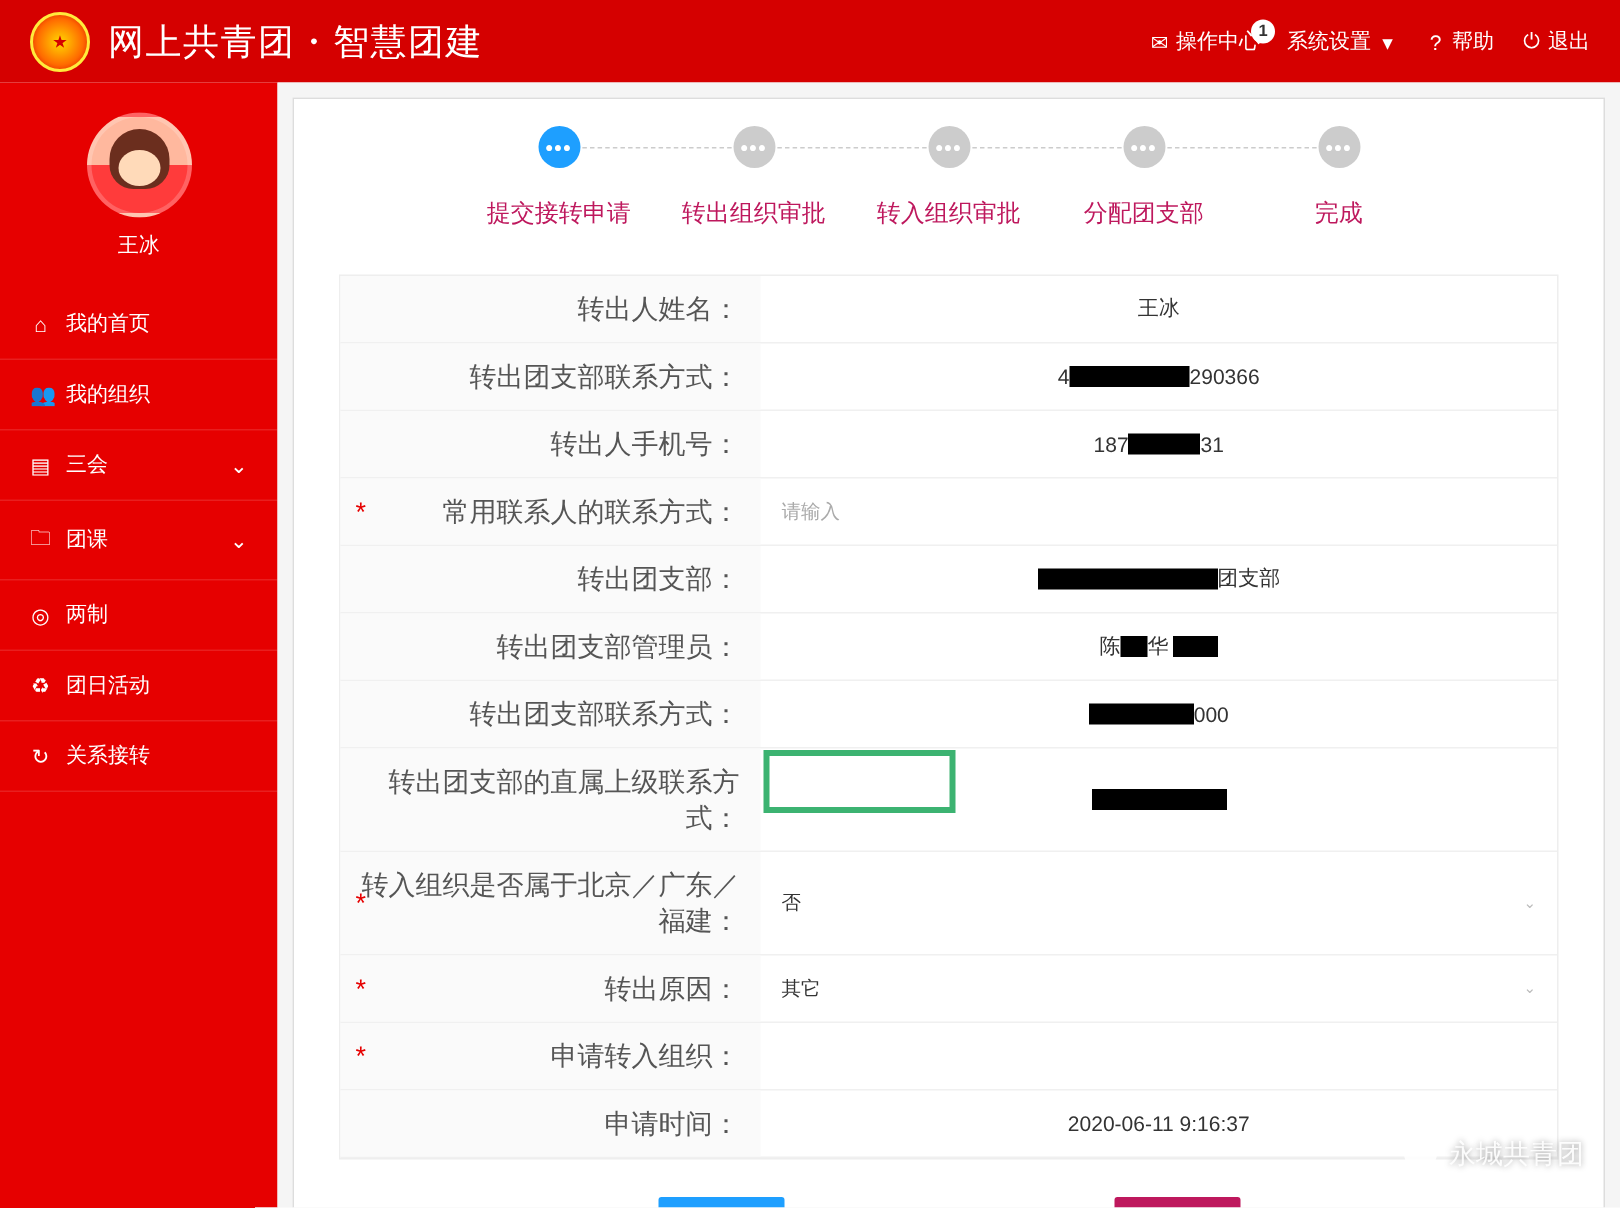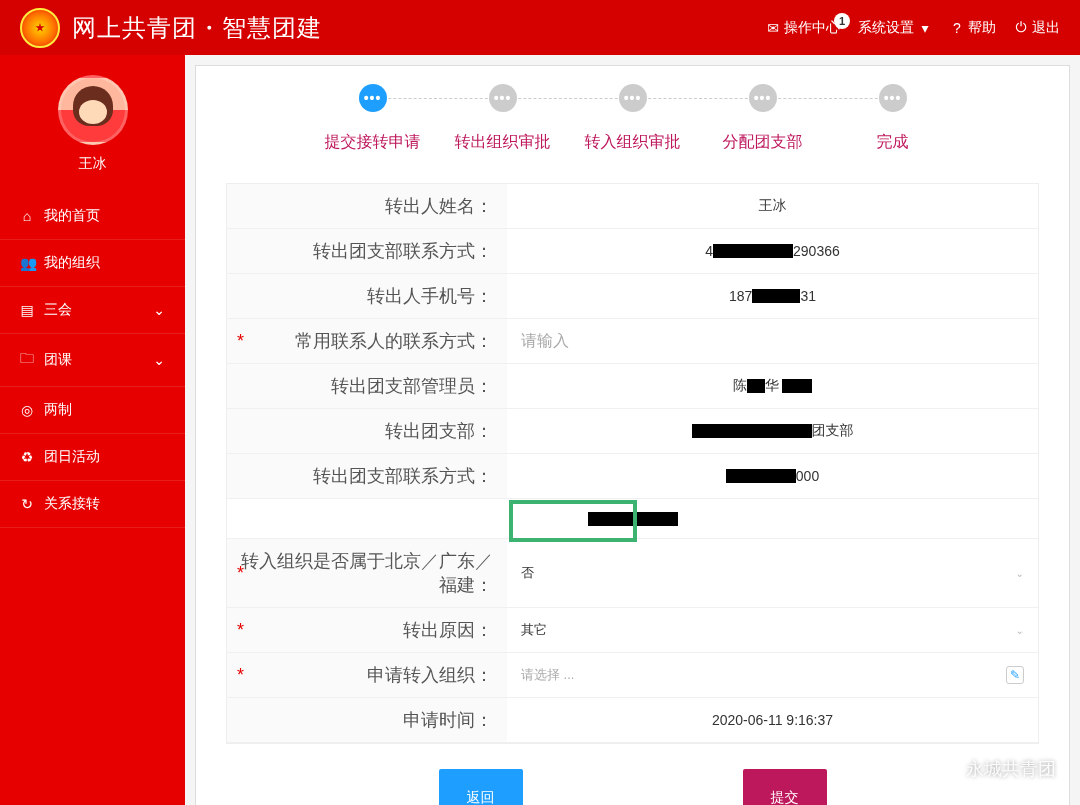--- a/index.html
+++ b/index.html
@@ -30,21 +30,21 @@
 .step:last-child .step-line { display: none; }
 .step-dot { z-index: 1; position: relative; }
 .form { margin: 0 30px; border: 1px solid #eee; }
 .row { display: flex; border-bottom: 1px solid #f0f0f0; min-height: 40px; align-items: stretch; }
 .row:last-child { border-bottom: none; }
 .label { width: 280px; background: #fafafa; padding: 10px 14px; text-align: right; color: #555; position: relative; display: flex; align-items: center; justify-content: flex-end; font-size: 18px; }
 .required { color: #e60000; position: absolute; left: 10px; }
 .value { flex: 1; padding: 10px 14px; display: flex; align-items: center; text-align: center; }
 .value.center { justify-content: center; }
 .value.input { padding: 4px 14px; }
-.value input[type=text], .value textarea { width: 100%; border: none; outline: none; font-size: 16px; color: #0f766e; font-family: Liberation Sans, sans-serif; resize: none; }
+.value input[type=text], .value textarea { width: 100%; border: none; outline: none; font-size: 13px; color: #0f766e; font-family: Liberation Mono, monospace; resize: none; }
 .value textarea { height: 40px; }
 .value input::placeholder, .value textarea::placeholder { color: #aaa; }
 .select-box { width: 100%; display: flex; align-items: center; justify-content: space-between; color: #333; font-size: 13px; }
 .select-box.placeholder { color: #aaa; }
 .chevdown { color: #bbb; font-size: 10px; }
 .highlight-box { border: 4px solid #3cb371; position: absolute; pointer-events: none; }
 .redacted { background: #000; display: inline-block; height: 14px; vertical-align: middle; }
 .buttons { display: flex; justify-content: center; gap: 220px; margin-top: 25px; }
 .btn { padding: 20px 28px; border: none; border-radius: 2px; font-size: 14px; cursor: pointer; color: #fff; }
 .btn-blue { background: #1e9fff; }
@@ -172,43 +172,44 @@
         <div class="row">
             <div class="label">
               <span class="required">*</span>
               <span>常用联系人的联系方式：</span>
             </div>
             <div class="value input">
               <input type="text" placeholder="请输入" style="">
             </div>
           </div>
         <div class="row">
+            <div class="label">转出团支部：</div>
+            <div class="value center">
+              <span class="redacted" style="width:120px"></span>
+              <span>团支部</span>
+            </div>
+          </div>
+        <div class="row">
             <div class="label">转出团支部管理员：</div>
             <div class="value center">
               <span>陈</span>
               <span class="redacted" style="width:18px"></span>
               <span>华</span>
               <span class="redacted" style="width:30px;margin-left:3px"></span>
             </div>
           </div>
         <div class="row">
-            <div class="label">转出团支部：</div>
-            <div class="value center">
-              <span class="redacted" style="width:120px"></span>
-              <span>团支部</span>
-            </div>
-          </div>
-        <div class="row">
             <div class="label">转出团支部联系方式：</div>
             <div class="value center">
               <span class="redacted" style="width:70px"></span>
               <span>000</span>
             </div>
           </div>
         <div class="row">
+            <div class="label">转出团支部的直属上级联系方式：</div>
             <div class="value center">
               <span class="redacted" style="width:90px"></span>
             </div>
           </div>
         <div class="row">
             <div class="label">
               <span class="required">*</span>
               <span>转入组织是否属于北京／广东／福建：</span>
             </div>
             <div class="value input">
@@ -228,26 +229,20 @@
                 <span>其它</span>
                 <span class="chevdown">⌄</span>
               </div>
             </div>
           </div>
         <div class="row">
             <div class="label">
               <span class="required">*</span>
               <span>申请转入组织：</span>
             </div>
-            <div class="value input">
-              <div class="select-box placeholder">
-                <span>请选择 ...</span>
-                <span class="edit-svg">✎</span>
-              </div>
-            </div>
           </div>
         <div class="row">
             <div class="label">申请时间：</div>
             <div class="value center">2020-06-11 9:16:37</div>
           </div>
 
         <div class="highlight-box" style="top:316px; left:282px; width:128px; height:42px;"></div>
       </div>
 
       <div class="buttons">

